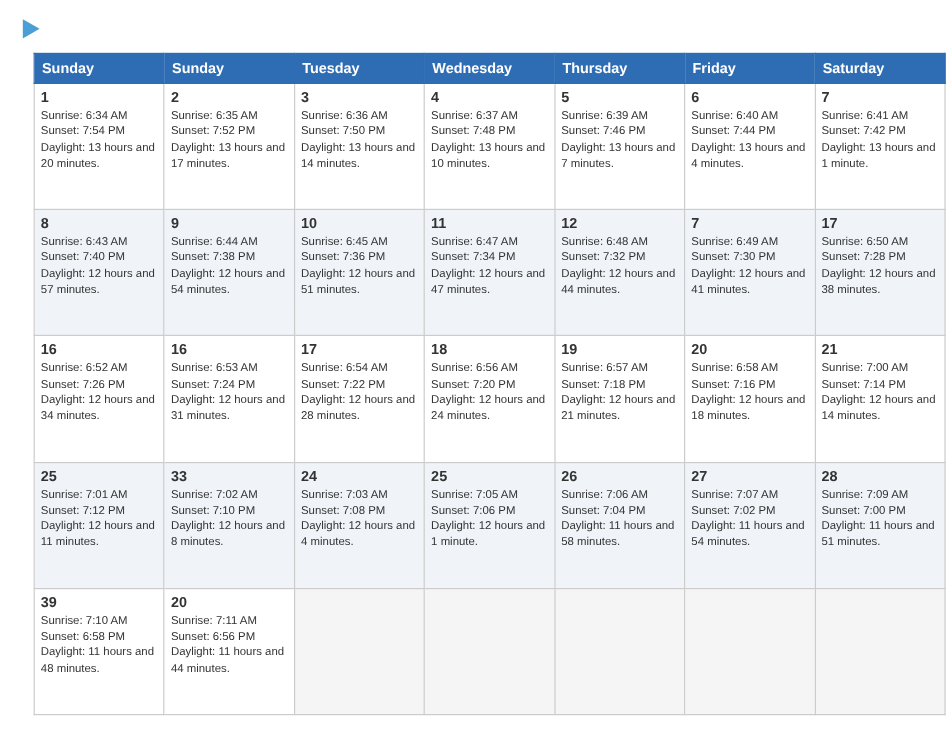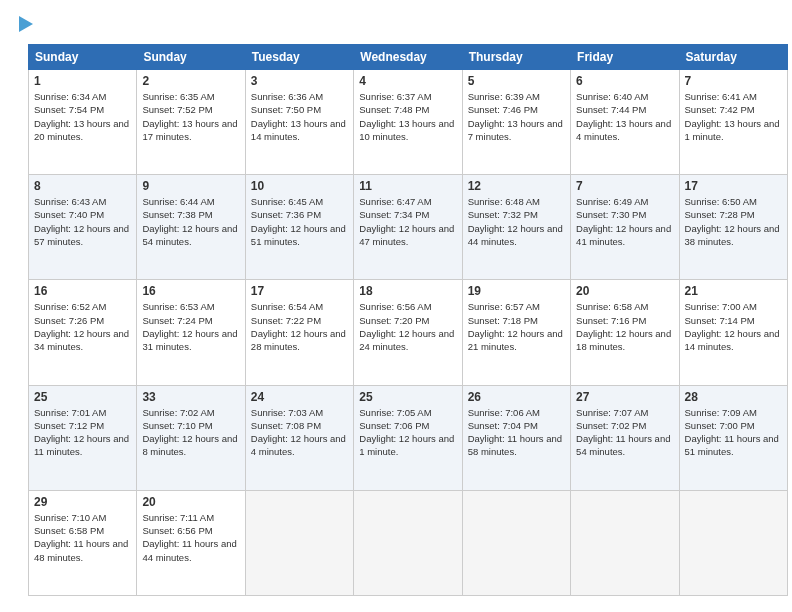--- a/index.html
+++ b/index.html
@@ -240,21 +240,21 @@
             <span class="day-num">27</span>
             <div class="day-info">Sunrise: 7:07 AM<br>Sunset: 7:02 PM<br>Daylight: 11 hours and 54 minutes.</div>
           </td>
           <td>
             <span class="day-num">28</span>
             <div class="day-info">Sunrise: 7:09 AM<br>Sunset: 7:00 PM<br>Daylight: 11 hours and 51 minutes.</div>
           </td>
         </tr>
         <tr>
           <td>
-            <span class="day-num">29</span>
+            <span class="day-num">39</span>
             <div class="day-info">Sunrise: 7:10 AM<br>Sunset: 6:58 PM<br>Daylight: 11 hours and 48 minutes.</div>
           </td>
           <td>
             <span class="day-num">20</span>
             <div class="day-info">Sunrise: 7:11 AM<br>Sunset: 6:56 PM<br>Daylight: 11 hours and 44 minutes.</div>
           </td>
           <td class="empty"></td>
           <td class="empty"></td>
           <td class="empty"></td>
           <td class="empty"></td>

